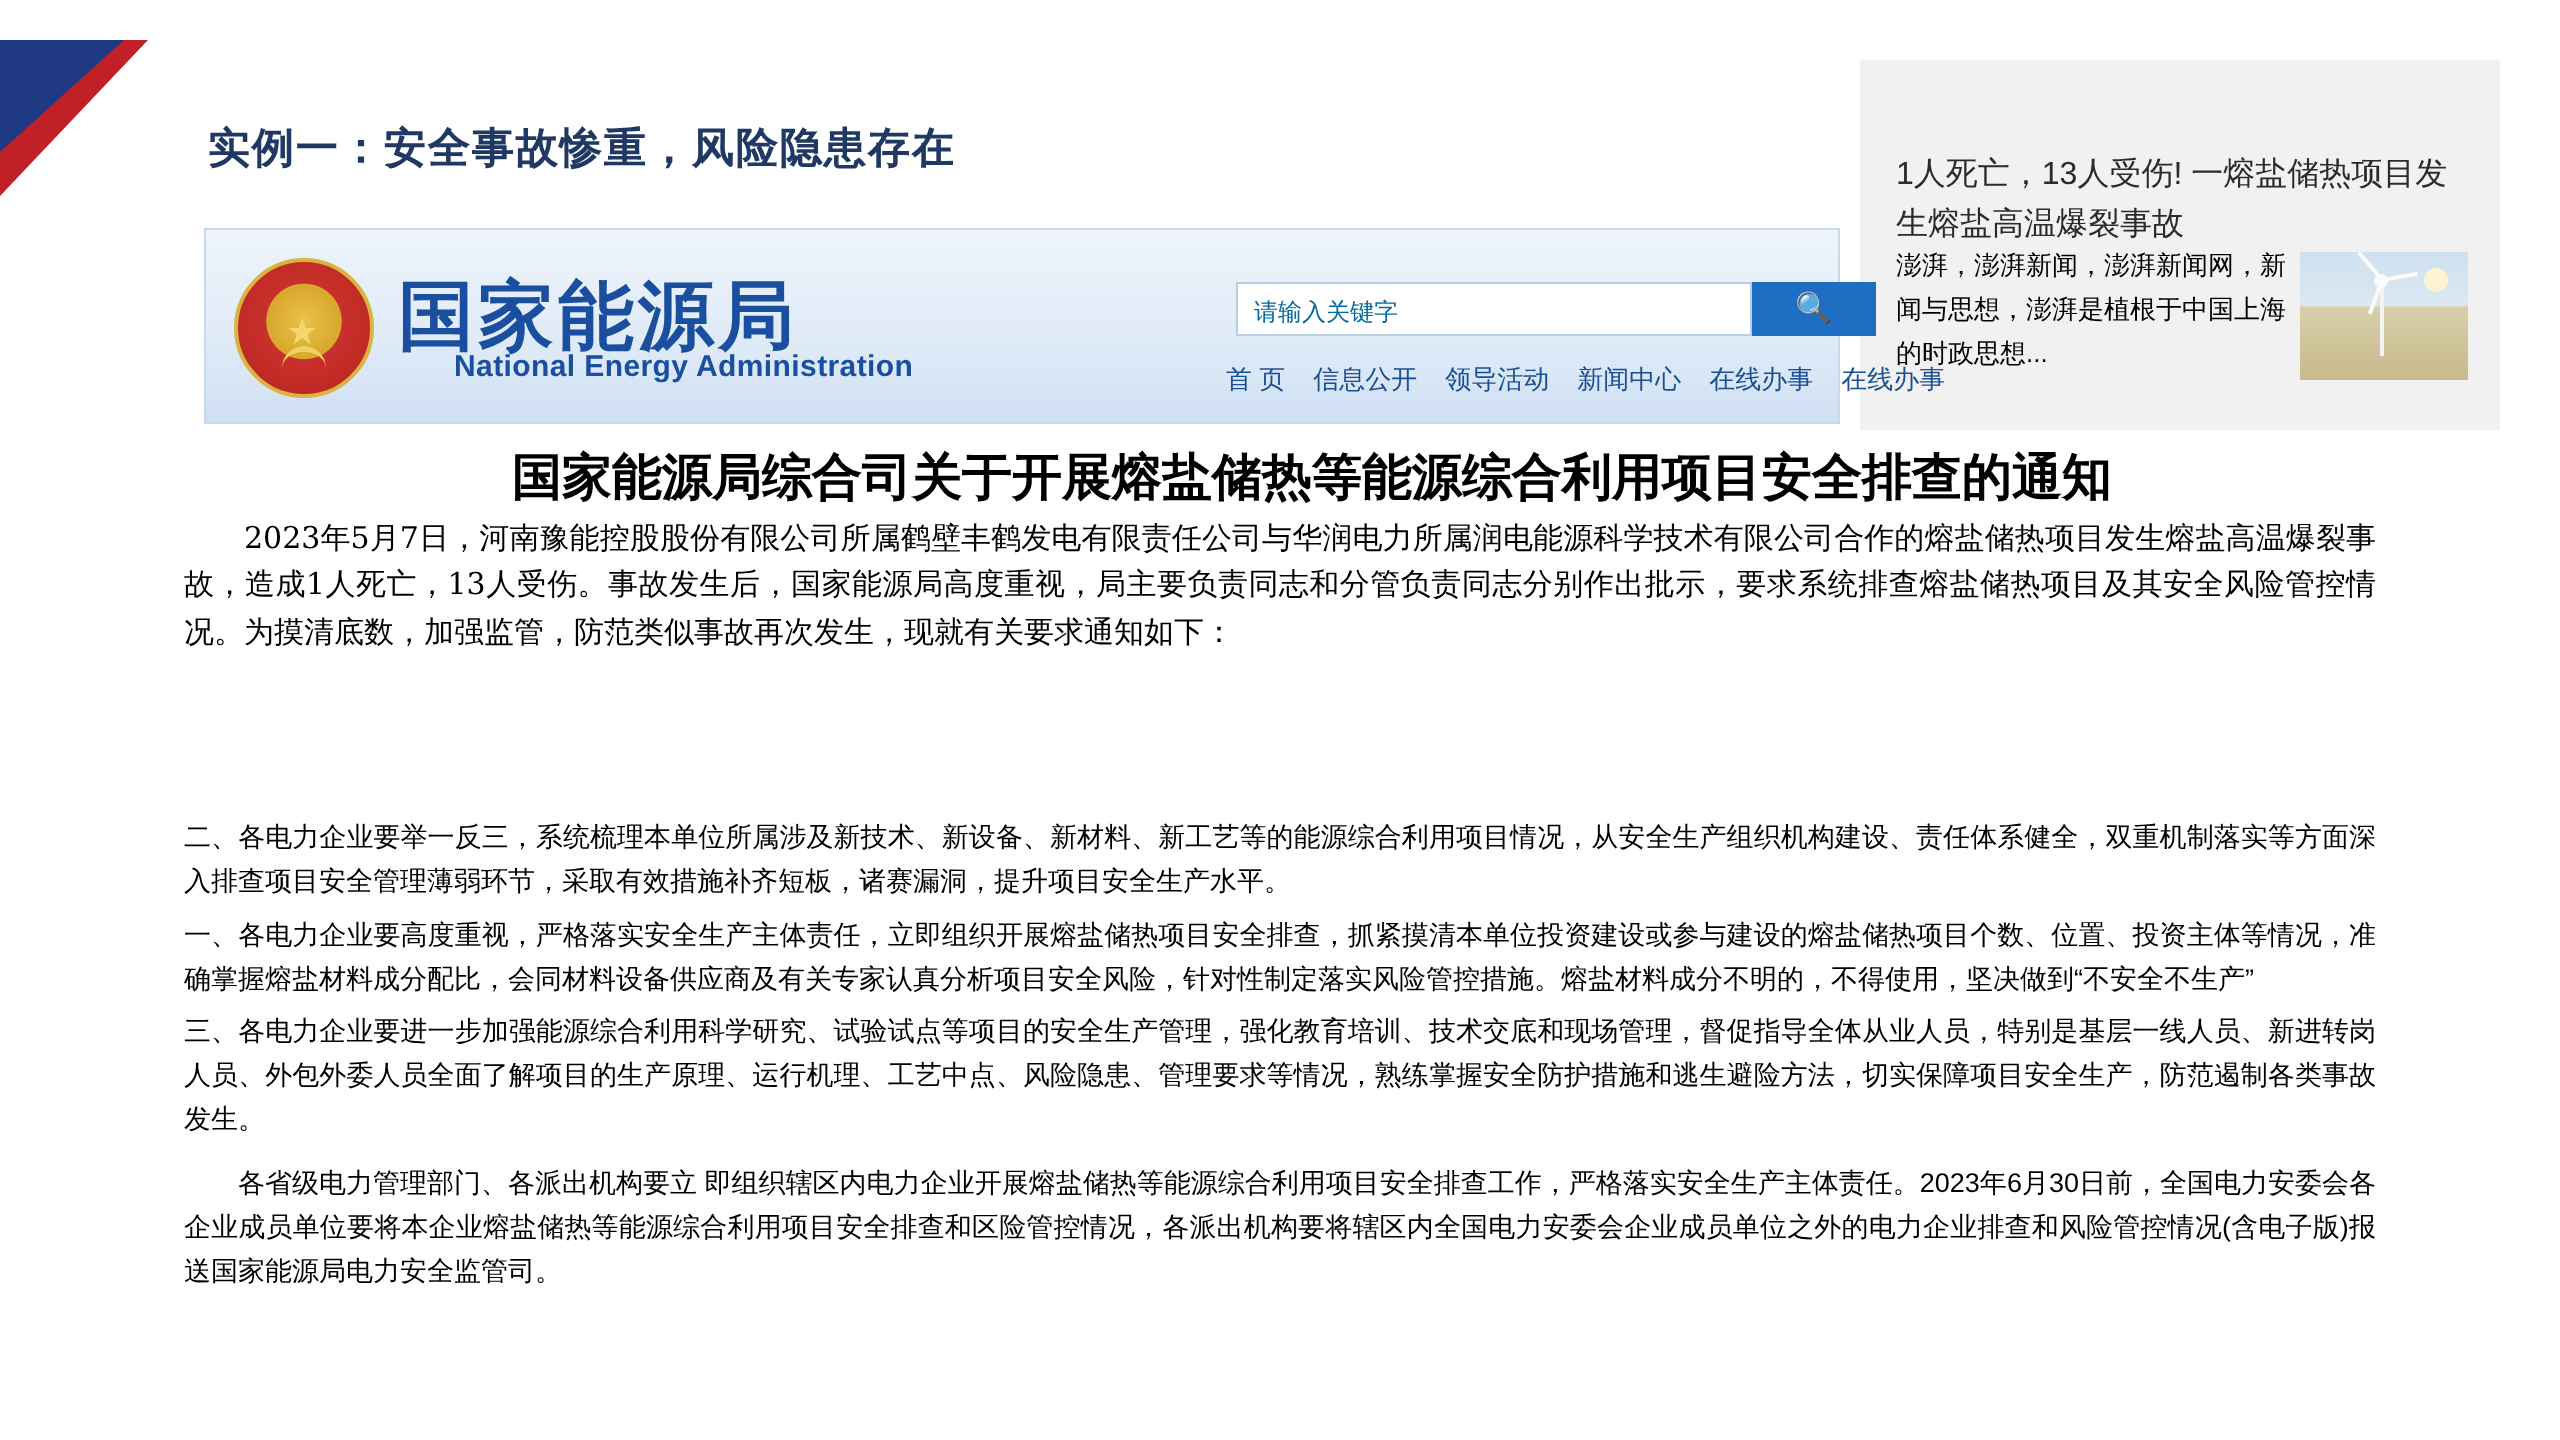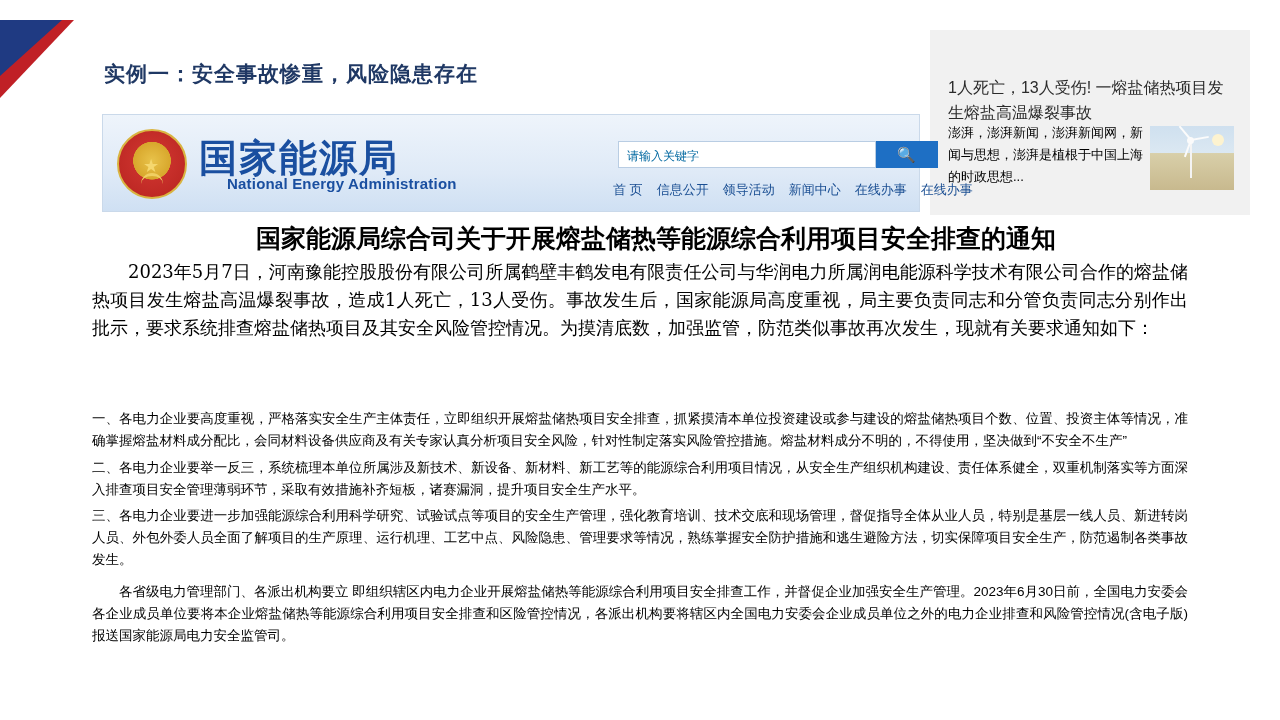--- a/index.html
+++ b/index.html
@@ -237,21 +237,21 @@
     font-weight: bold;
     color: #000;
     margin-left: 16px;
   }
   .doc-lead {
     position: absolute;
     left: 92px;
     top: 258px;
     width: 1096px;
     font-family: "DejaVu Serif", "Liberation Serif", serif;
-    font-size: 18px;
+    font-size: 15px;
     line-height: 1.55;
     color: #000;
     text-align: justify;
     text-indent: 2em;
   }
   .doc-paras {
     position: absolute;
     left: 92px;
     top: 408px;
     width: 1096px;
@@ -303,17 +303,17 @@
   </div>
   <div class="nea-search-btn">🔍</div>
   <div class="nea-nav">
     <span>首 页</span><span>信息公开</span><span>领导活动</span><span>新闻中心</span><span>在线办事</span><span>在线办事</span>
   </div>
 </div>
 
 <div class="doc-title">国家能源局综合司关于开展熔盐储热等能源综合利用项目安全排查的通知</div>
 <div class="doc-lead">2023年5月7日，河南豫能控股股份有限公司所属鹤壁丰鹤发电有限责任公司与华润电力所属润电能源科学技术有限公司合作的熔盐储热项目发生熔盐高温爆裂事故，造成1人死亡，13人受伤。事故发生后，国家能源局高度重视，局主要负责同志和分管负责同志分别作出批示，要求系统排查熔盐储热项目及其安全风险管控情况。为摸清底数，加强监管，防范类似事故再次发生，现就有关要求通知如下：</div>
 <div class="doc-paras">
+  <p>二、各电力企业要举一反三，系统梳理本单位所属涉及新技术、新设备、新材料、新工艺等的能源综合利用项目情况，从安全生产组织机构建设、责任体系健全，双重机制落实等方面深入排查项目安全管理薄弱环节，采取有效措施补齐短板，诸赛漏洞，提升项目安全生产水平。</p>
   <p>一、各电力企业要高度重视，严格落实安全生产主体责任，立即组织开展熔盐储热项目安全排查，抓紧摸清本单位投资建设或参与建设的熔盐储热项目个数、位置、投资主体等情况，准确掌握熔盐材料成分配比，会同材料设备供应商及有关专家认真分析项目安全风险，针对性制定落实风险管控措施。熔盐材料成分不明的，不得使用，坚决做到“不安全不生产”</p>
-  <p>二、各电力企业要举一反三，系统梳理本单位所属涉及新技术、新设备、新材料、新工艺等的能源综合利用项目情况，从安全生产组织机构建设、责任体系健全，双重机制落实等方面深入排查项目安全管理薄弱环节，采取有效措施补齐短板，诸赛漏洞，提升项目安全生产水平。</p>
   <p>三、各电力企业要进一步加强能源综合利用科学研究、试验试点等项目的安全生产管理，强化教育培训、技术交底和现场管理，督促指导全体从业人员，特别是基层一线人员、新进转岗人员、外包外委人员全面了解项目的生产原理、运行机理、工艺中点、风险隐患、管理要求等情况，熟练掌握安全防护措施和逃生避险方法，切实保障项目安全生产，防范遏制各类事故发生。</p>
-  <p class="indented">各省级电力管理部门、各派出机构要立 即组织辖区内电力企业开展熔盐储热等能源综合利用项目安全排查工作，并督促企业加强安全生产管理。2023年6月30日前，全国电力安委会各企业成员单位要将本企业熔盐储热等能源综合利用项目安全排查和区险管控情况，各派出机构要将辖区内全国电力安委会企业成员单位之外的电力企业排查和风险管控情况(含电子版)报送国家能源局电力安全监管司。</p>
+  <p class="indented">各省级电力管理部门、各派出机构要立 即组织辖区内电力企业开展熔盐储热等能源综合利用项目安全排查工作，严格落实安全生产主体责任。2023年6月30日前，全国电力安委会各企业成员单位要将本企业熔盐储热等能源综合利用项目安全排查和区险管控情况，各派出机构要将辖区内全国电力安委会企业成员单位之外的电力企业排查和风险管控情况(含电子版)报送国家能源局电力安全监管司。</p>
 </div>
 
 </body></html>

